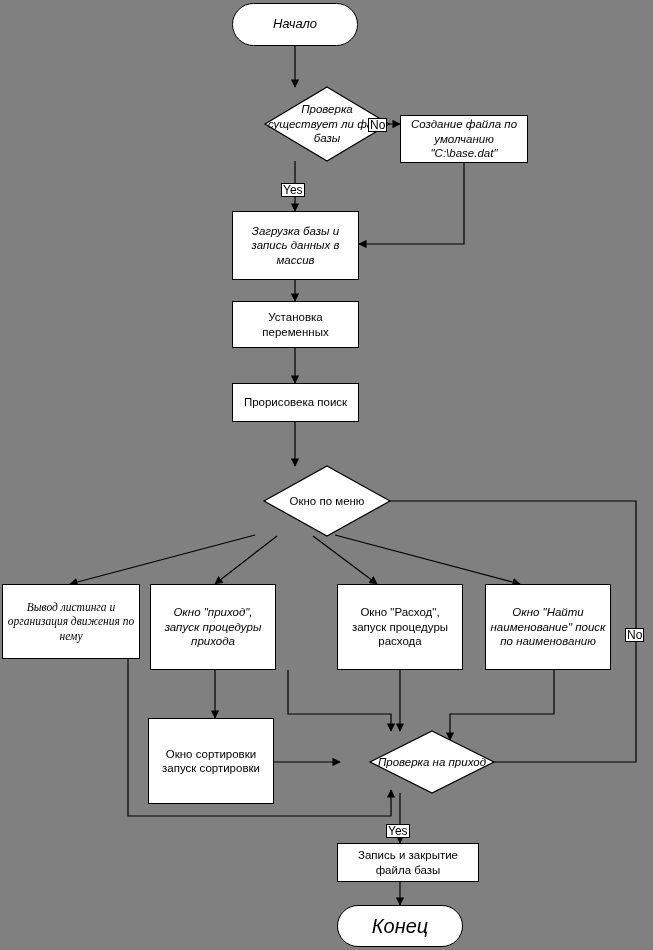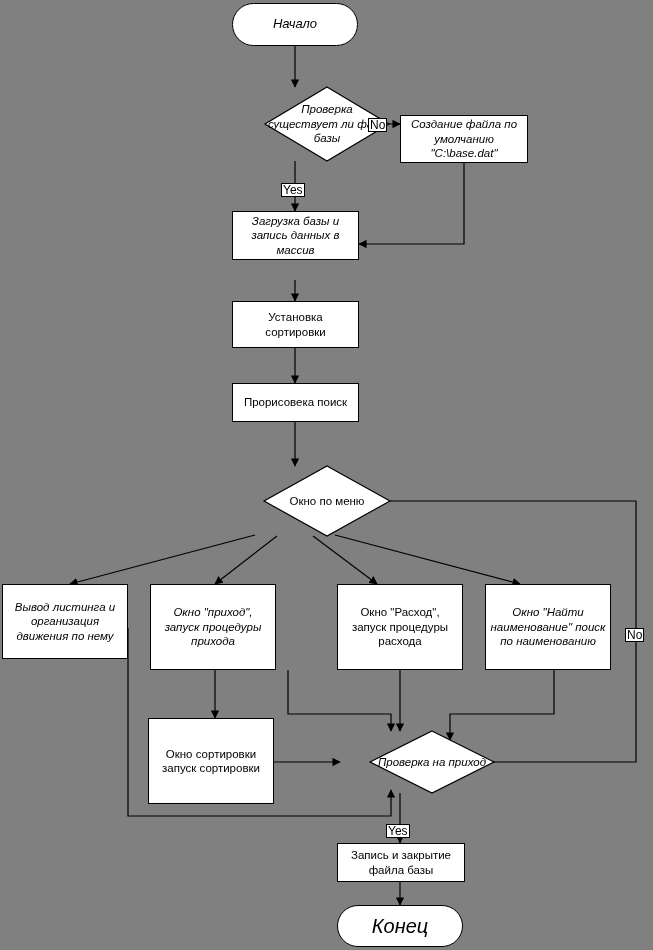--- a/index.html
+++ b/index.html
@@ -150,42 +150,42 @@
     </svg>
     <div class="diamond-label">
       <span>Проверка существует ли файл базы</span>
     </div>
   </div>
 
   <div class="node" style="left:400px; top:95px; width:128px; height:48px;margin-top:20px;">
     <span>Создание файла по умолчанию "C:\base.dat"</span>
   </div>
 
-  <div class="node" style="left:232px; top:211px; width:127px; height:49px;">
+  <div class="node" style="left:232px; top:211px; width:127px; height:69px;">
     <span>Загрузка базы и запись данных в массив</span>
   </div>
 
   <div class="node plain" style="left:232px; top:301px; width:127px; height:47px;">
-    <span>Установка сортировки</span>
+    <span>Установка переменных</span>
   </div>
 
   <div class="node plain" style="left:232px; top:383px; width:127px; height:39px;">
     <span>Прорисовека поиск</span>
   </div>
 
   <div class="diamond-wrap" style="left:232px; top:466px; width:126px; height:70px;">
     <svg width="126" height="70" xmlns="http://www.w3.org/2000/svg">
       <polygon points="63,0 126,35 63,70 0,35" fill="#ffffff" stroke="#000000" stroke-width="1.2"></polygon>
     </svg>
     <div class="diamond-label plain" style="font-style:normal;">
       <span>Окно по меню</span>
     </div>
   </div>
 
-  <div class="node" style="left:2px; top:584px; width:126px; height:75px;">
+  <div class="node" style="left:2px; top:584px; width:138px; height:75px;font-family:Liberation Serif, serif;">
     <span>Вывод листинга и организация движения по нему</span>
   </div>
 
   <div class="node" style="left:150px; top:584px; width:126px; height:86px;">
     <span>Окно "приход", запуск процедуры прихода</span>
   </div>
 
   <div class="node plain" style="left:337px; top:584px; width:126px; height:86px;">
     <span>Окно "Расход", запуск процедуры расхода</span>
   </div>
@@ -200,21 +200,21 @@
 
   <div class="diamond-wrap" style="left:338px; top:731px; width:124px; height:62px;">
     <svg width="124" height="62" xmlns="http://www.w3.org/2000/svg">
       <polygon points="62,0 124,31 62,62 0,31" fill="#ffffff" stroke="#000000" stroke-width="1.2"></polygon>
     </svg>
     <div class="diamond-label">
       <span>Проверка на приход</span>
     </div>
   </div>
 
-  <div class="node plain" style="left:337px; top:843px; width:128px; height:39px;">
+  <div class="node plain" style="left:337px; top:843px; width:142px; height:39px;">
     <span>Запись и закрытие файла базы</span>
   </div>
 
   <div class="node term plain" style="left:337px; top:905px; width:126px; height:42px; font-size:20px;">
     <span>Конец</span>
   </div>
 
   <div class="edge-label" style="left:368px; top:118px;">
     <span>No</span>
   </div>

